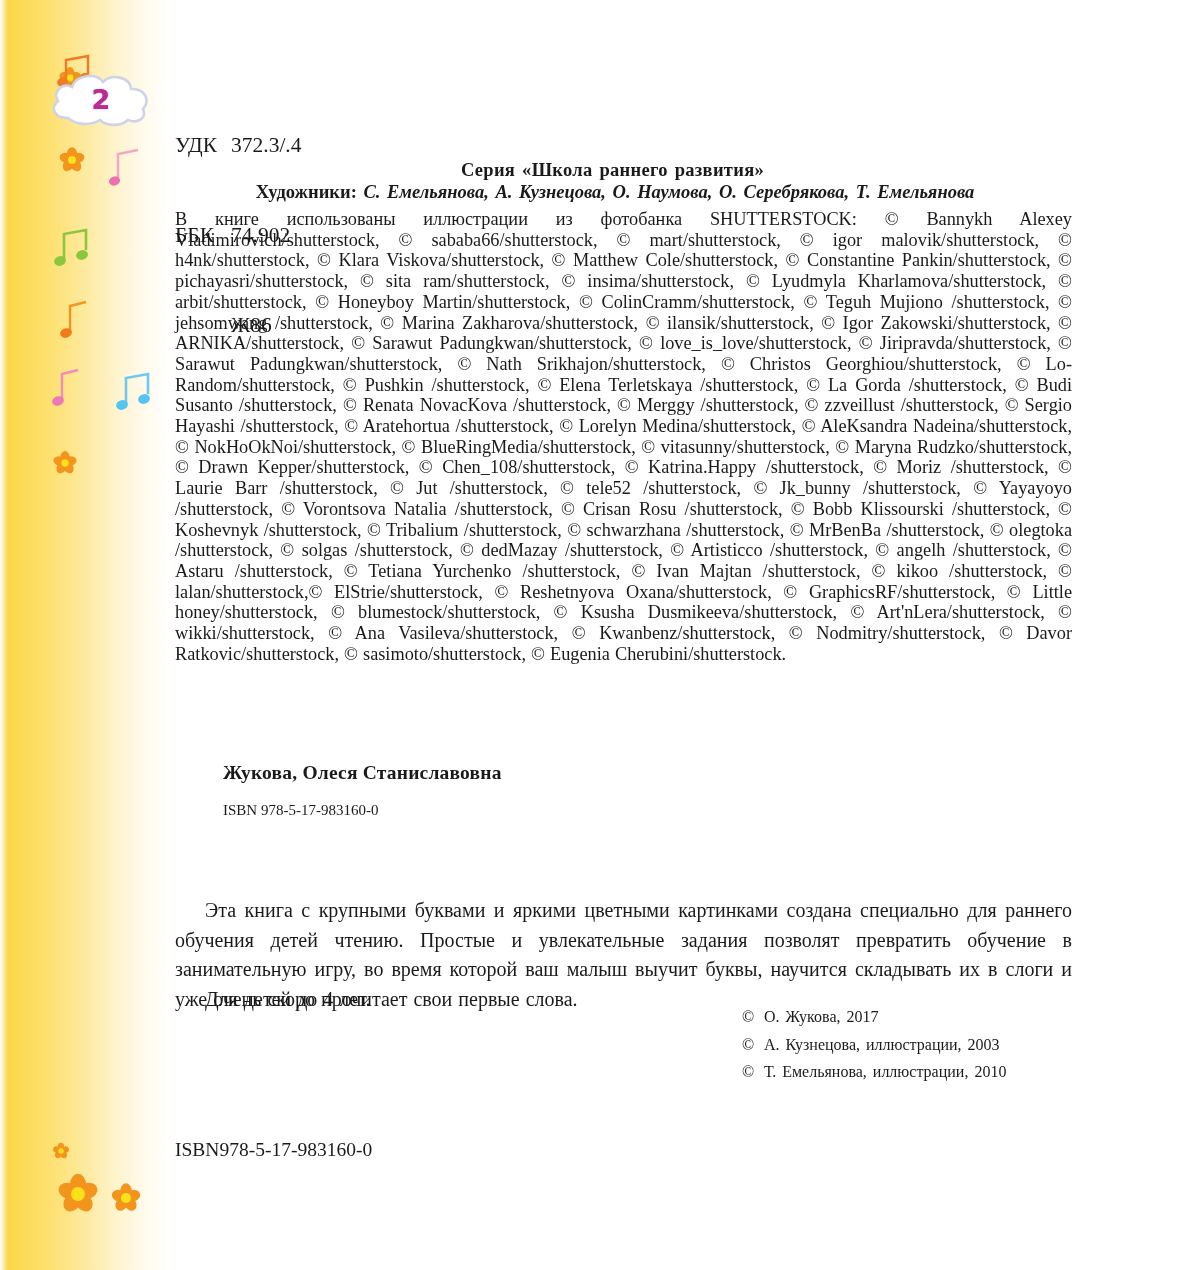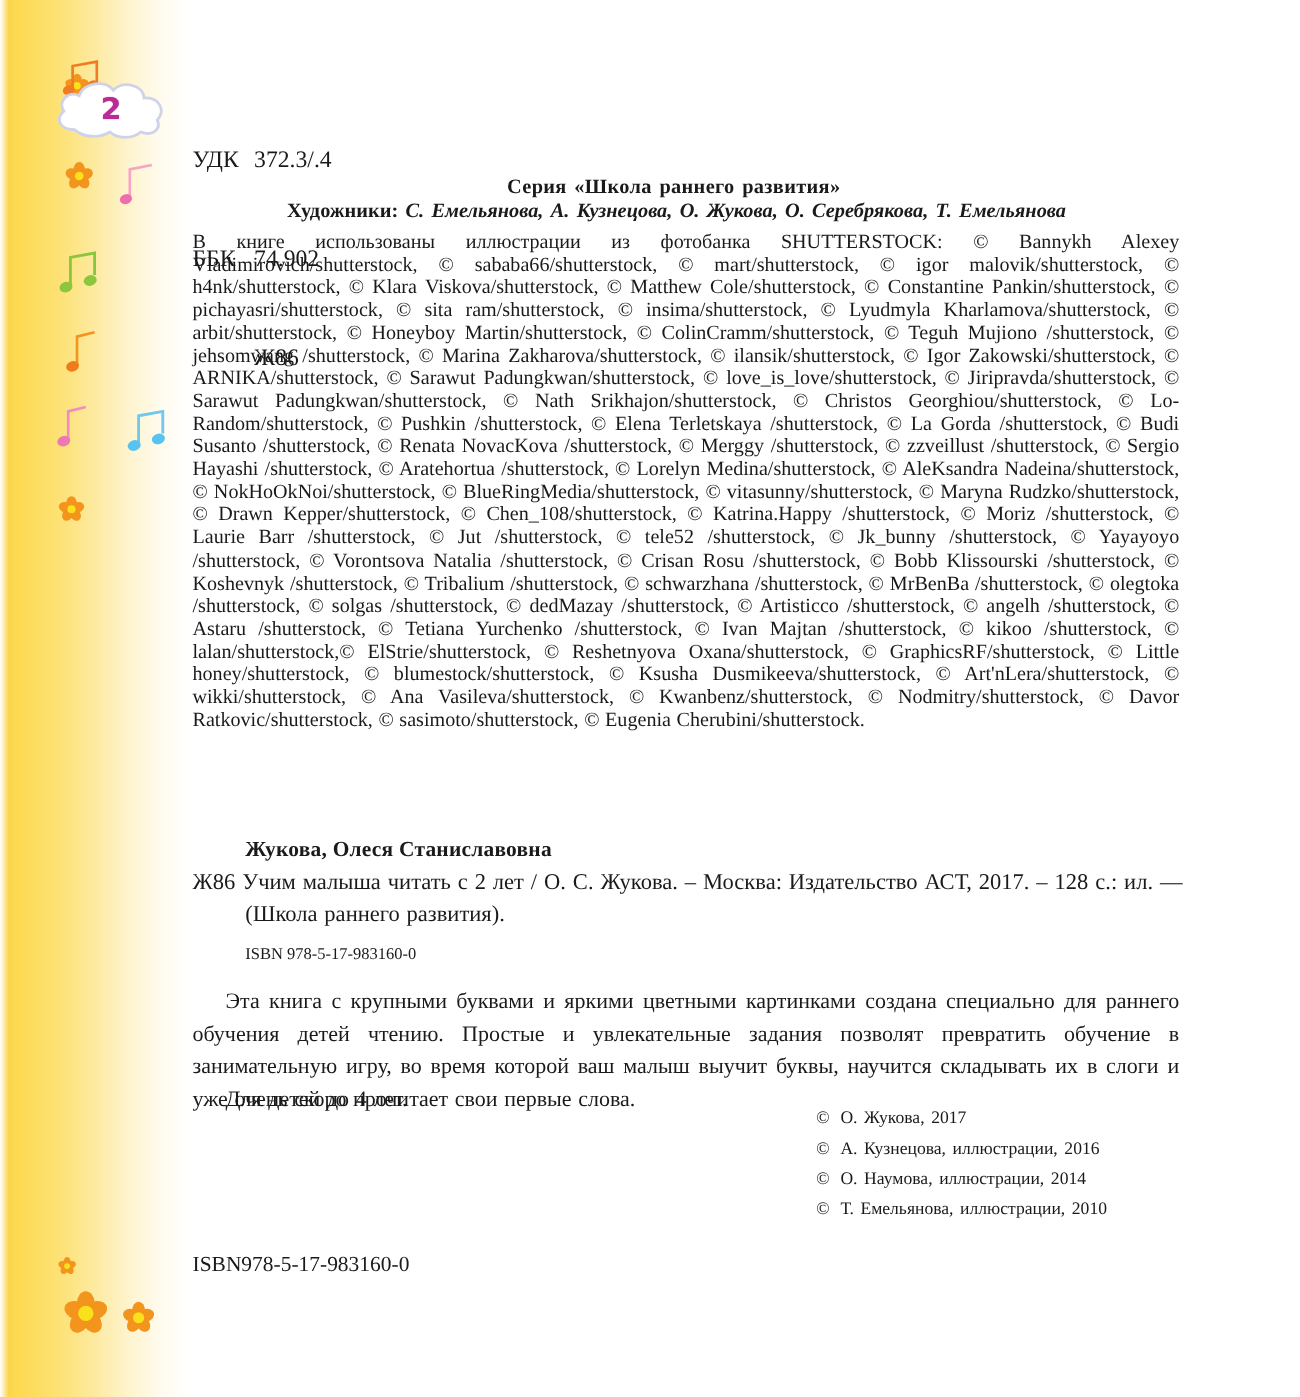--- a/index.html
+++ b/index.html
@@ -245,36 +245,34 @@
   <div class="udk-block">
     <span class="row"><span class="udk-label">УДК</span><span>372.3/.4</span></span>
     <span class="row"><span class="udk-label">ББК</span><span>74.902</span></span>
     <span class="row udk-zh">Ж86</span>
   </div>
 
   <div class="series-line">Серия «Школа раннего развития»</div>
 
   <div class="artists-line">
     <span>Художники:</span>
-    <span class="names">С. Емельянова, А. Кузнецова, О. Жукова, О. Серебрякова, Т. Емельянова</span>
+    <span class="names">С. Емельянова, А. Кузнецова, О. Наумова, О. Серебрякова, Т. Емельянова</span>
   </div>
 
   <div id="credits">В книге использованы иллюстрации из фотобанка SHUTTERSTOCK: © Bannykh Alexey Vladimirovich/shutterstock, © sababa66/shutterstock, © mart/shutterstock, © igor malovik/shutterstock, © h4nk/shutterstock, © Klara Viskova/shutterstock, © Matthew Cole/shutterstock, © Constantine Pankin/shutterstock, © pichayasri/shutterstock, © sita ram/shutterstock, © insima/shutterstock, © Lyudmyla Kharlamova/shutterstock, © arbit/shutterstock, © Honeyboy Martin/shutterstock, © ColinCramm/shutterstock, © Teguh Mujiono /shutterstock, © jehsomwang /shutterstock, © Marina Zakharova/shutterstock, © ilansik/shutterstock, © Igor Zakowski/shutterstock, © ARNIKA/shutterstock, © Sarawut Padungkwan/shutterstock, © love_is_love/shutterstock, © Jiripravda/shutterstock, © Sarawut Padungkwan/shutterstock, © Nath Srikhajon/shutterstock, © Christos Georghiou/shutterstock, © Lo-Random/shutterstock, © Pushkin /shutterstock, © Elena Terletskaya /shutterstock, © La Gorda /shutterstock, © Budi Susanto /shutterstock, © Renata NovacKova /shutterstock, © Merggy /shutterstock, © zzveillust /shutterstock, © Sergio Hayashi /shutterstock, © Aratehortua /shutterstock, © Lorelyn Medina/shutterstock, © AleKsandra Nadeina/shutterstock, © NokHoOkNoi/shutterstock, © BlueRingMedia/shutterstock, © vitasunny/shutterstock, © Maryna Rudzko/shutterstock, © Drawn Kepper/shutterstock, © Chen_108/shutterstock, © Katrina.Happy /shutterstock, © Moriz /shutterstock, © Laurie Barr /shutterstock, © Jut /shutterstock, © tele52 /shutterstock, © Jk_bunny /shutterstock, © Yayayoyo /shutterstock, © Vorontsova Natalia /shutterstock, © Crisan Rosu /shutterstock, © Bobb Klissourski /shutterstock, © Koshevnyk /shutterstock, © Tribalium /shutterstock, © schwarzhana /shutterstock, © MrBenBa /shutterstock, © olegtoka /shutterstock, © solgas /shutterstock, © dedMazay /shutterstock, © Artisticco /shutterstock, © angelh /shutterstock, © Astaru /shutterstock, © Tetiana Yurchenko /shutterstock, © Ivan Majtan /shutterstock, © kikoo /shutterstock, © lalan/shutterstock,© ElStrie/shutterstock, © Reshetnyova Oxana/shutterstock, © GraphicsRF/shutterstock, © Little honey/shutterstock, © blumestock/shutterstock, © Ksusha Dusmikeeva/shutterstock, © Art'nLera/shutterstock, © wikki/shutterstock, © Ana Vasileva/shutterstock, © Kwanbenz/shutterstock, © Nodmitry/shutterstock, © Davor Ratkovic/shutterstock, © sasimoto/shutterstock, © Eugenia Cherubini/shutterstock.</div>
 
   <div id="record">
     <span class="record-author">Жукова, Олеся Станиславовна</span>
-    <span class="record-title">Ж86   Учим малыша читать с 2 лет / О. С. Жукова. – Москва: Издательство АСТ, 2017. – 128 с.: ил. — (Школа раннего развития).</span>
     <span class="record-isbn">ISBN  978-5-17-983160-0</span>
   </div>
 
   <div id="annotation">Эта книга с крупными буквами и яркими цветными картинками создана специально для раннего обучения детей чтению. Простые и увлекательные задания позволят превратить обучение в занимательную игру, во время которой ваш малыш выучит буквы, научится складывать их в слоги и уже очень скоро прочитает свои первые слова.</div>
   <div id="age-line">Для детей до 4 лет.</div>
 
   <div id="copyrights">
     <span class="cr"><span class="sym">©</span><span>О. Жукова, 2017</span></span>
-    <span class="cr"><span class="sym">©</span><span>А. Кузнецова, иллюстрации, 2016</span></span>
-    <span class="cr"><span class="sym">©</span><span>О. Наумова, иллюстрации, 2014</span></span>
+    <span class="cr"><span class="sym">©</span><span>А. Кузнецова, иллюстрации, 2003</span></span>
     <span class="cr"><span class="sym">©</span><span>Т. Емельянова, иллюстрации, 2010</span></span>
   </div>
 
   <div id="isbn-bottom">ISBN978-5-17-983160-0</div>
 
 </div>
 
 </body></html>

